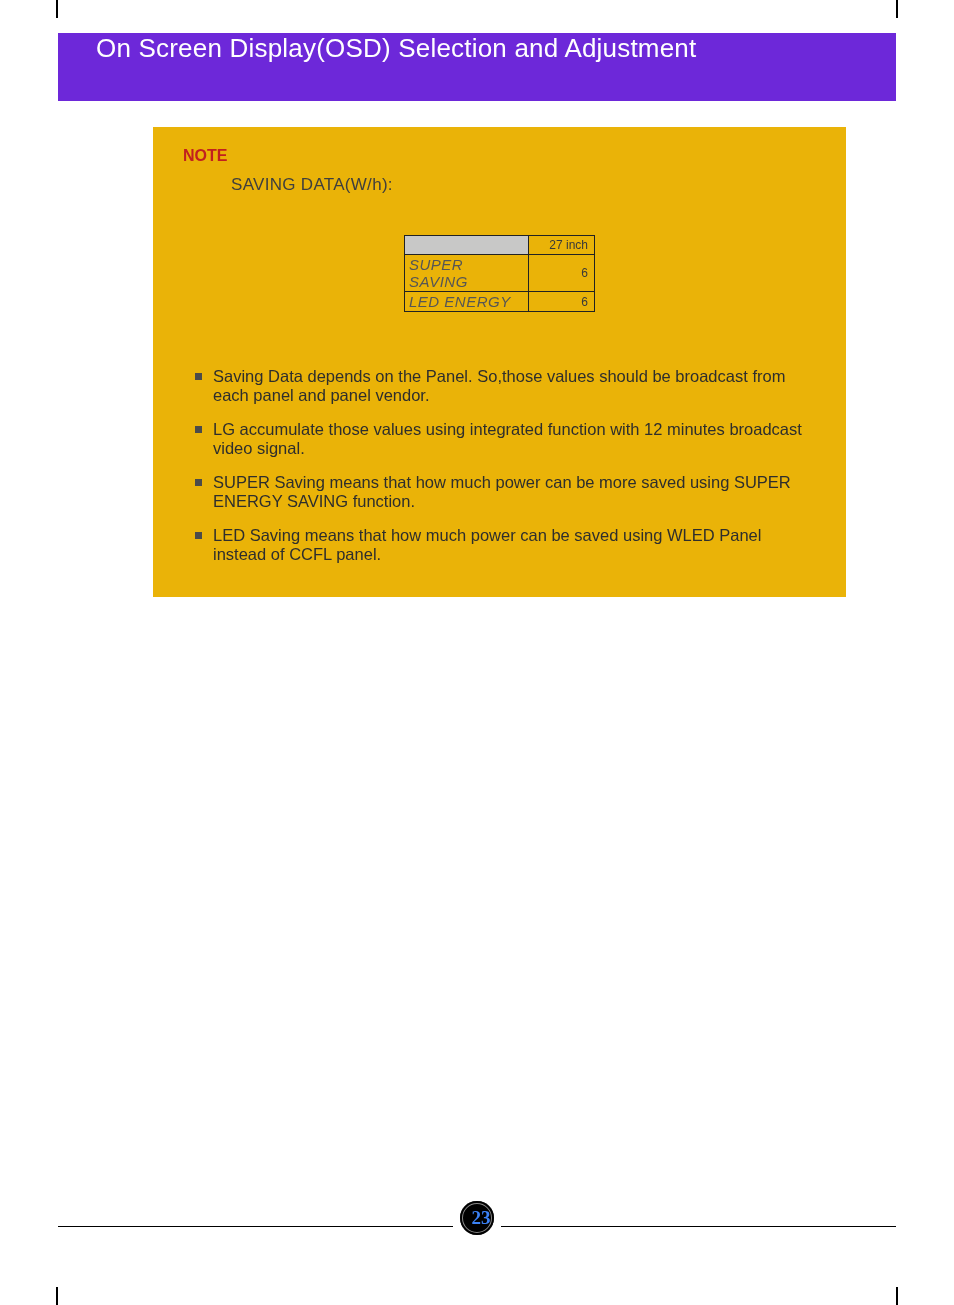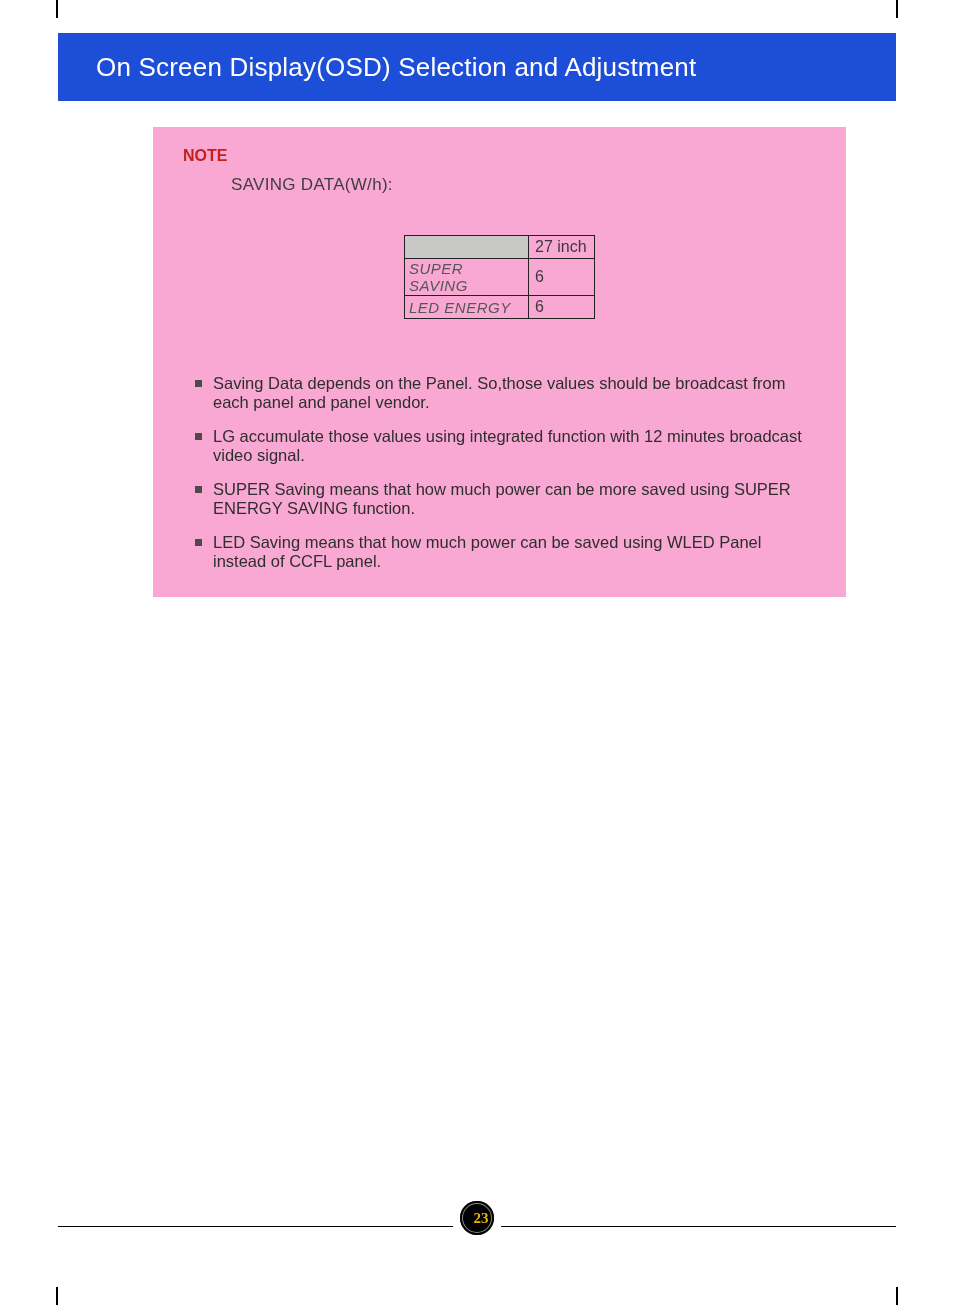--- a/index.html
+++ b/index.html
@@ -13,38 +13,37 @@
     .crop-top-left { position: absolute; top: 0; left: 56px; width: 2px; height: 18px; background: #000; }
     .crop-top-right { position: absolute; top: 0; right: 56px; width: 2px; height: 18px; background: #000; }
     .crop-bottom-left { position: absolute; bottom: 0; left: 56px; width: 2px; height: 18px; background: #000; }
     .crop-bottom-right { position: absolute; bottom: 0; right: 56px; width: 2px; height: 18px; background: #000; }
     .header-band {
       position: absolute;
       top: 33px;
       left: 58px;
       right: 58px;
       height: 68px;
-      background: #1d4ed8;
+      background: #6d28d9;
       display: flex;
-      align-items: center;
       padding-left: 38px;
     }
     .header-title {
       color: #ffffff;
       font-size: 26px;
       font-weight: 400;
       letter-spacing: 0.2px;
     }
     .note-box {
       position: absolute;
       top: 127px;
       left: 153px;
       width: 693px;
       height: 470px;
-      background: #f9a8d4;
+      background: #eab308;
       padding: 20px 30px 46px 30px;
     }
     .note-label {
       color: #c1211f;
       font-weight: 700;
       font-size: 16px;
       margin-bottom: 10px;
     }
     .saving-data-label {
       color: #3f3f3e;
@@ -67,22 +66,22 @@
     .data-table .col-label {
       width: 124px;
       font-size: 15px;
       color: #565655;
       letter-spacing: 0.5px;
       padding: 1px 4px;
       font-style: italic;
     }
     .data-table .col-val {
       width: 66px;
-      text-align: left;
-      font-size: 16px;
+      text-align: right;
+      font-size: 12px;
       color: #3a3a3a;
     }
     .data-table .hdr-empty {
       width: 124px;
       background:#c8c8c7;
     }
     .bullets {
       list-style: none;
       padding-left: 12px;
     }
@@ -111,23 +110,23 @@
       width: 34px;
       height: 34px;
       border-radius: 50%;
       background: #000;
       display: flex;
       align-items: center;
       justify-content: center;
       box-shadow: inset 0 0 0 2px #000, inset 0 0 0 3px #888;
     }
     .page-badge span {
-      color: #eab308;
+      color: #3b82f6;
       font-family: Georgia, 'Times New Roman', serif;
-      font-size: 15px;
+      font-size: 19px;
       font-weight: 700;
       margin-left: 8px;
     }
     .page-line-left {
       position: absolute;
       bottom: 78px;
       left: 58px;
       width: 395px;
       height: 1.5px;
       background: #000;

